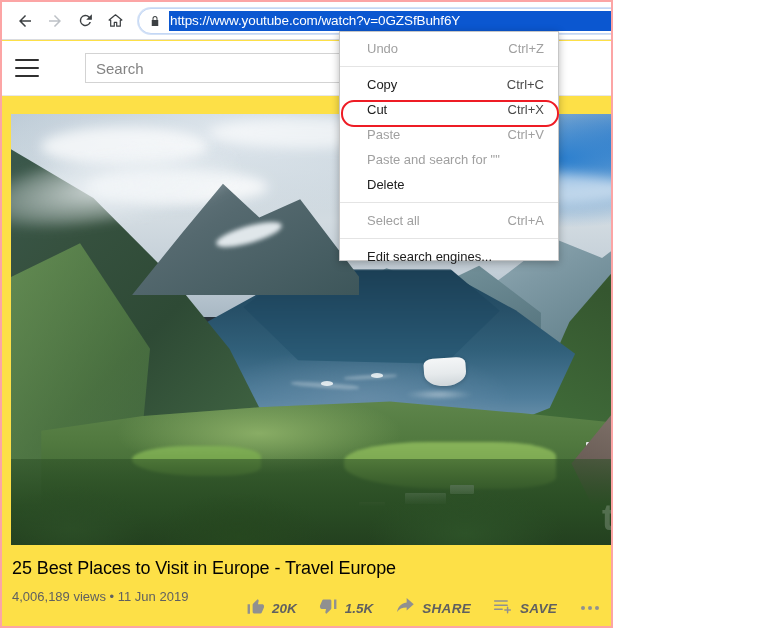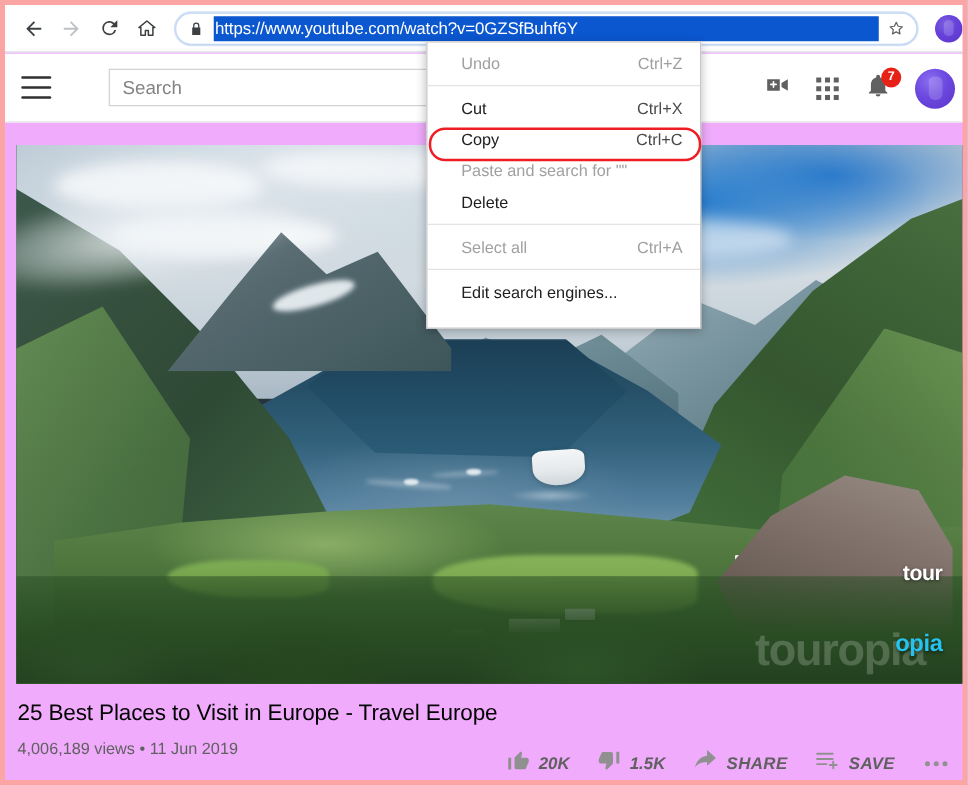--- a/index.html
+++ b/index.html
@@ -4,23 +4,23 @@
 <style>
   * { box-sizing: border-box; margin: 0; padding: 0; }
   html, body {
     width: 774px; height: 628px;
     font-family: "Liberation Sans", sans-serif;
     background: #ffffff;
     overflow: hidden;
   }
   #app {
     position: relative;
-    width: 774px; height: 628px;
-    background: #f0abfc;
-    border: 4px solid #fca5a5;
+    width: 613px; height: 628px;
+    background: #fde047;
+    border: 2px solid #fca5a5;
     overflow: hidden;
   }
 
   
   .browser-bar {
     position: absolute; top: 0; left: 0;
     width: 774px; height: 38px;
     background: #ffffff;
     display: flex; align-items: center;
     border-bottom: 1px solid #dadce0;
@@ -589,26 +589,30 @@
     </div>
   </div>
 
   <div class="ctx-menu">
     <div class="ctx-item disabled">
       <span>Undo</span>
       <span class="accel">Ctrl+Z</span>
     </div>
     <div class="ctx-sep"></div>
     <div class="ctx-item">
+      <span>Copy</span>
+      <span class="accel">Ctrl+C</span>
+    </div>
+    <div class="ctx-item">
       <span>Cut</span>
       <span class="accel">Ctrl+X</span>
     </div>
-    <div class="ctx-item">
-      <span>Copy</span>
-      <span class="accel">Ctrl+C</span>
+    <div class="ctx-item disabled">
+      <span>Paste</span>
+      <span class="accel">Ctrl+V</span>
     </div>
     <div class="ctx-item disabled">
       <span>Paste and search for ""</span>
       <span class="accel"></span>
     </div>
     <div class="ctx-item">
       <span>Delete</span>
       <span class="accel"></span>
     </div>
     <div class="ctx-sep"></div>

